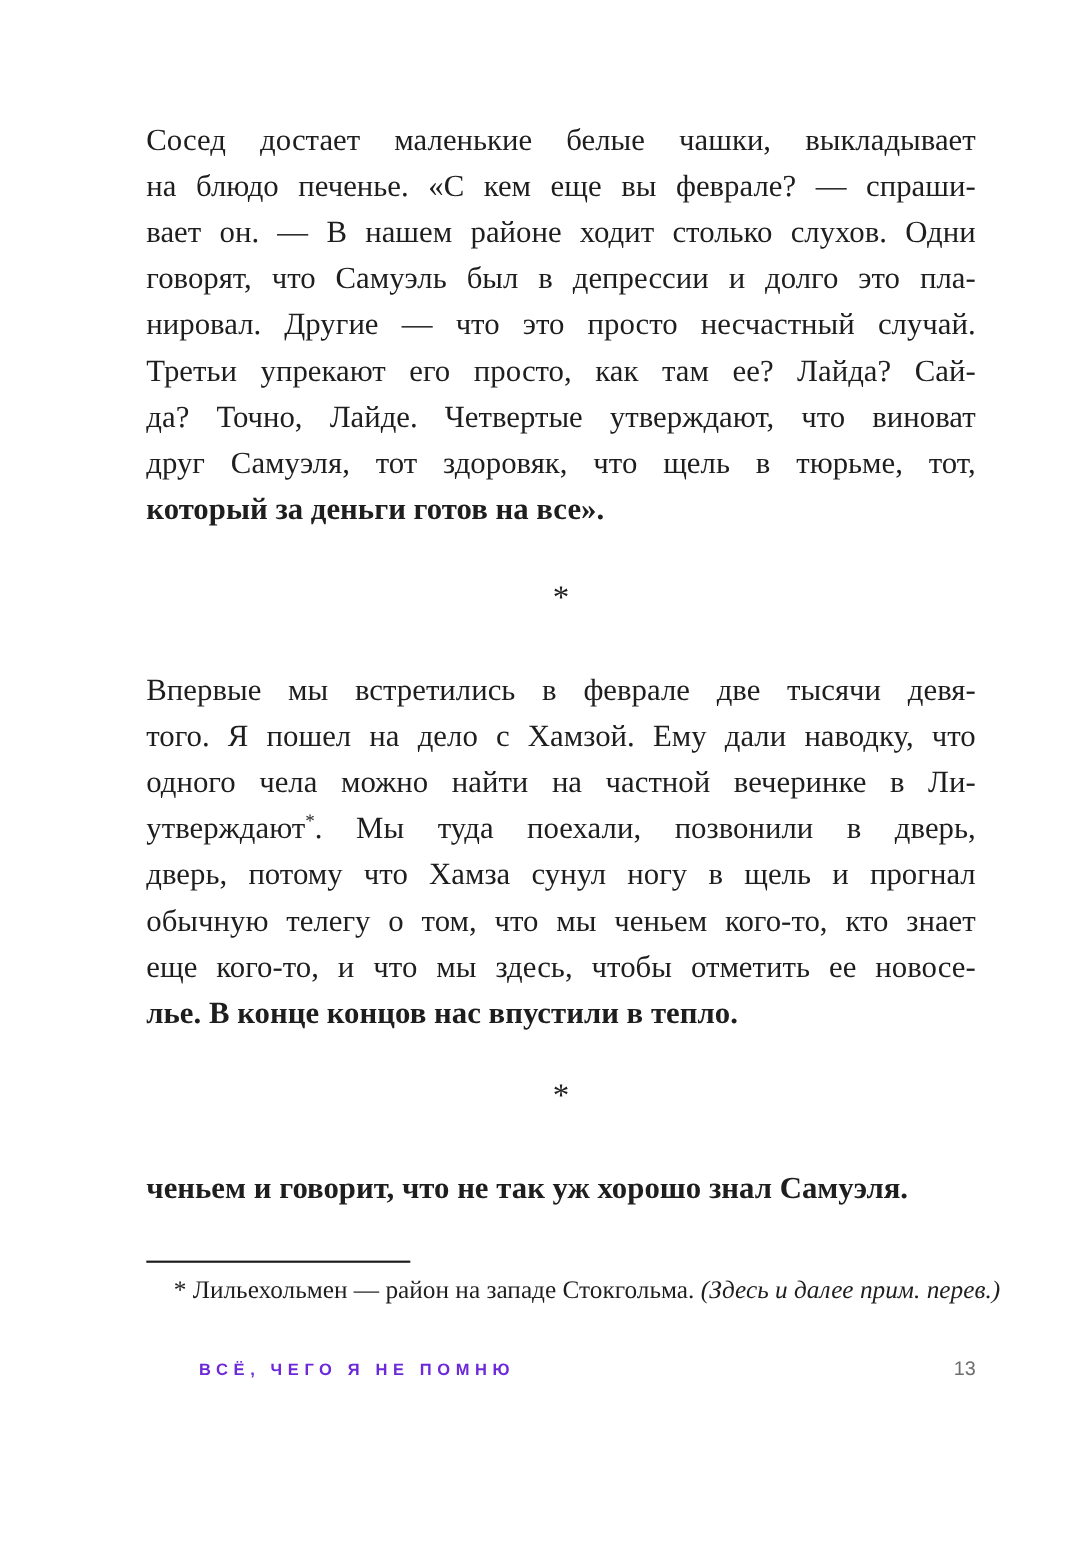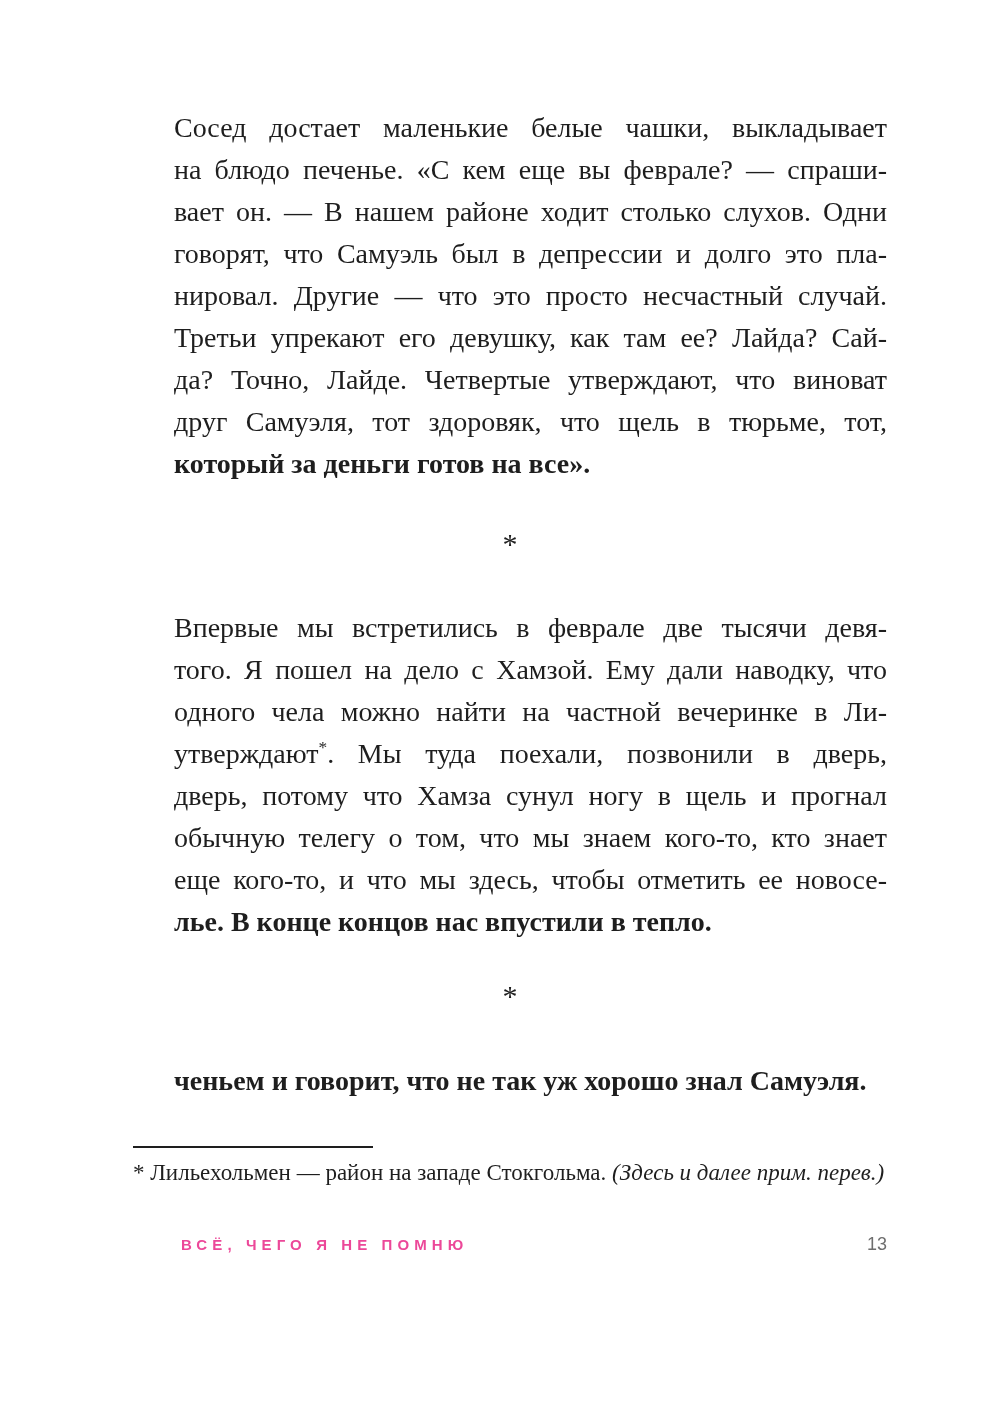--- a/index.html
+++ b/index.html
@@ -11,21 +11,21 @@
     overflow: hidden;
     font-family: "Liberation Serif", "DejaVu Serif", serif;
     color: #1e1e1e;
   }
   .column {
     box-sizing: border-box;
     padding: 107px 98px 0 133px; 
     width: 100%;
   }
   .para { font-size: 28px; line-height: 42px; }
-  .bline { text-align: justify; text-align-last: justify; margin-left: 41px; }
+  .bline { text-align: justify; text-align-last: justify; }
   .bline.last { text-align-last: left; font-weight: bold; }
   .note-ref {
     font-size: 0.62em;
     line-height: 0;
     vertical-align: super;
   }
   .sep {
     text-align: center;
     font-size: 30px;
     line-height: 42px;
@@ -38,69 +38,70 @@
     margin-top: 44px;
     width: 240px;
     height: 2px;
     background: #1e1e1e;
   }
   .footnote {
     margin-top: 8px;
     font-size: 23px;
     line-height: 34px;
     white-space: nowrap;
+    margin-left: 25px;
   }
   .footnote .it { font-style: italic; }
   .footer {
     margin-top: 44px;
     display: flex;
     justify-content: space-between;
     align-items: baseline;
   }
   .running {
     margin-left: 48px;
     font-family: "Liberation Sans", sans-serif;
     font-weight: bold;
     font-size: 15px;
     letter-spacing: 0.34em;
-    color: #ec4899;
+    color: #6d28d9;
   }
   .pagenum {
     font-family: "Liberation Sans", sans-serif;
     font-size: 18px;
     color: #6e6e6e;
   }
 </style>
 </head>
 <body>
 
 <div class="page">
   <div class="column">
 
     <div class="para">
       <div class="bline">Сосед достает маленькие белые чашки, выкладывает</div>
       <div class="bline">на блюдо печенье. «С кем еще вы феврале? — спраши-</div>
       <div class="bline">вает он. — В нашем районе ходит столько слухов. Одни</div>
       <div class="bline">говорят, что Самуэль был в депрессии и долго это пла-</div>
       <div class="bline">нировал. Другие — что это просто несчастный случай.</div>
-      <div class="bline">Третьи упрекают его девушку, как там ее? Лайда? Сай-</div>
+      <div class="bline">Третьи упрекают его просто, как там ее? Лайда? Сай-</div>
       <div class="bline">да? Точно, Лайде. Четвертые утверждают, что виноват</div>
       <div class="bline">друг Самуэля, тот здоровяк, что щель в тюрьме, тот,</div>
       <div class="bline last">который за деньги готов на все».</div>
     </div>
 
     <div class="sep sep1"><span>*</span></div>
 
     <div class="para para2">
       <div class="bline">Впервые мы встретились в феврале две тысячи девя-</div>
       <div class="bline">того. Я пошел на дело с Хамзой. Ему дали наводку, что</div>
       <div class="bline">одного чела можно найти на частной вечеринке в Ли-</div>
       <div class="bline"><span>утверждают</span><sup class="note-ref">*</sup><span>. Мы туда поехали, позвонили в дверь,</span></div>
       <div class="bline">дверь, потому что Хамза сунул ногу в щель и прогнал</div>
-      <div class="bline">обычную телегу о том, что мы знаем кого-то, кто знает</div>
+      <div class="bline">обычную телегу о том, что мы ченьем кого-то, кто знает</div>
       <div class="bline">еще кого-то, и что мы здесь, чтобы отметить ее новосе-</div>
       <div class="bline last">лье. В конце концов нас впустили в тепло.</div>
     </div>
 
     <div class="sep sep2"><span>*</span></div>
 
     <div class="para para3">
       <div class="bline last">ченьем и говорит, что не так уж хорошо знал Самуэля.</div>
     </div>
 

